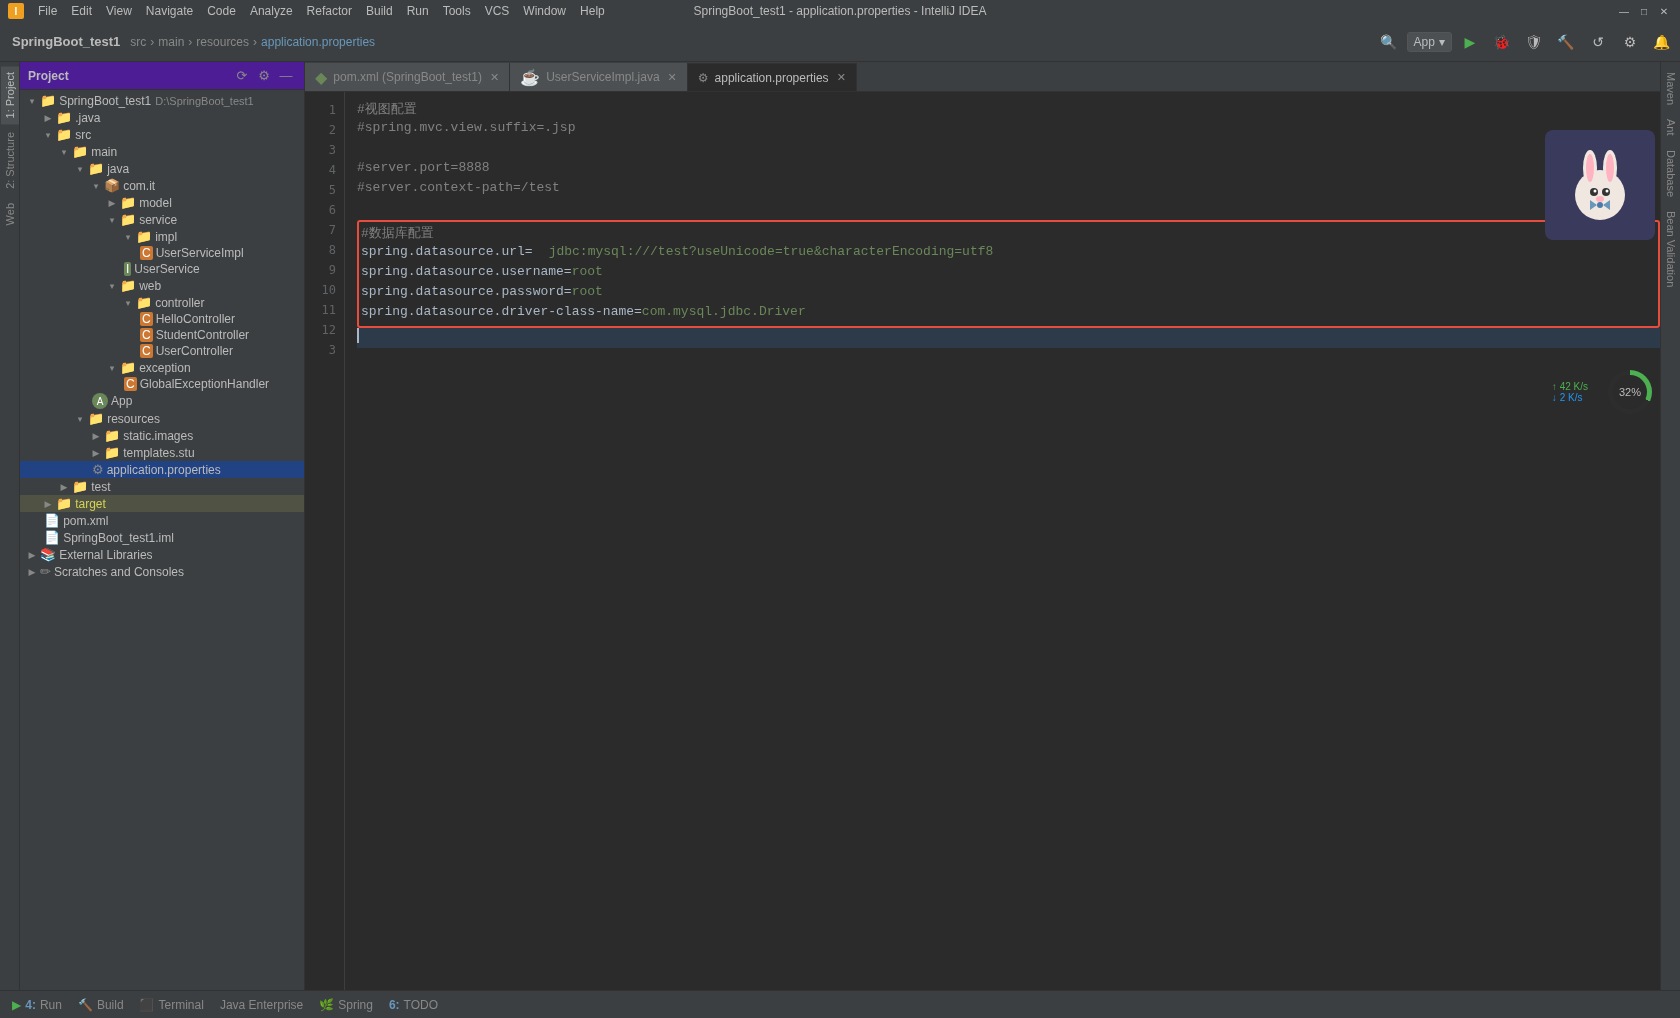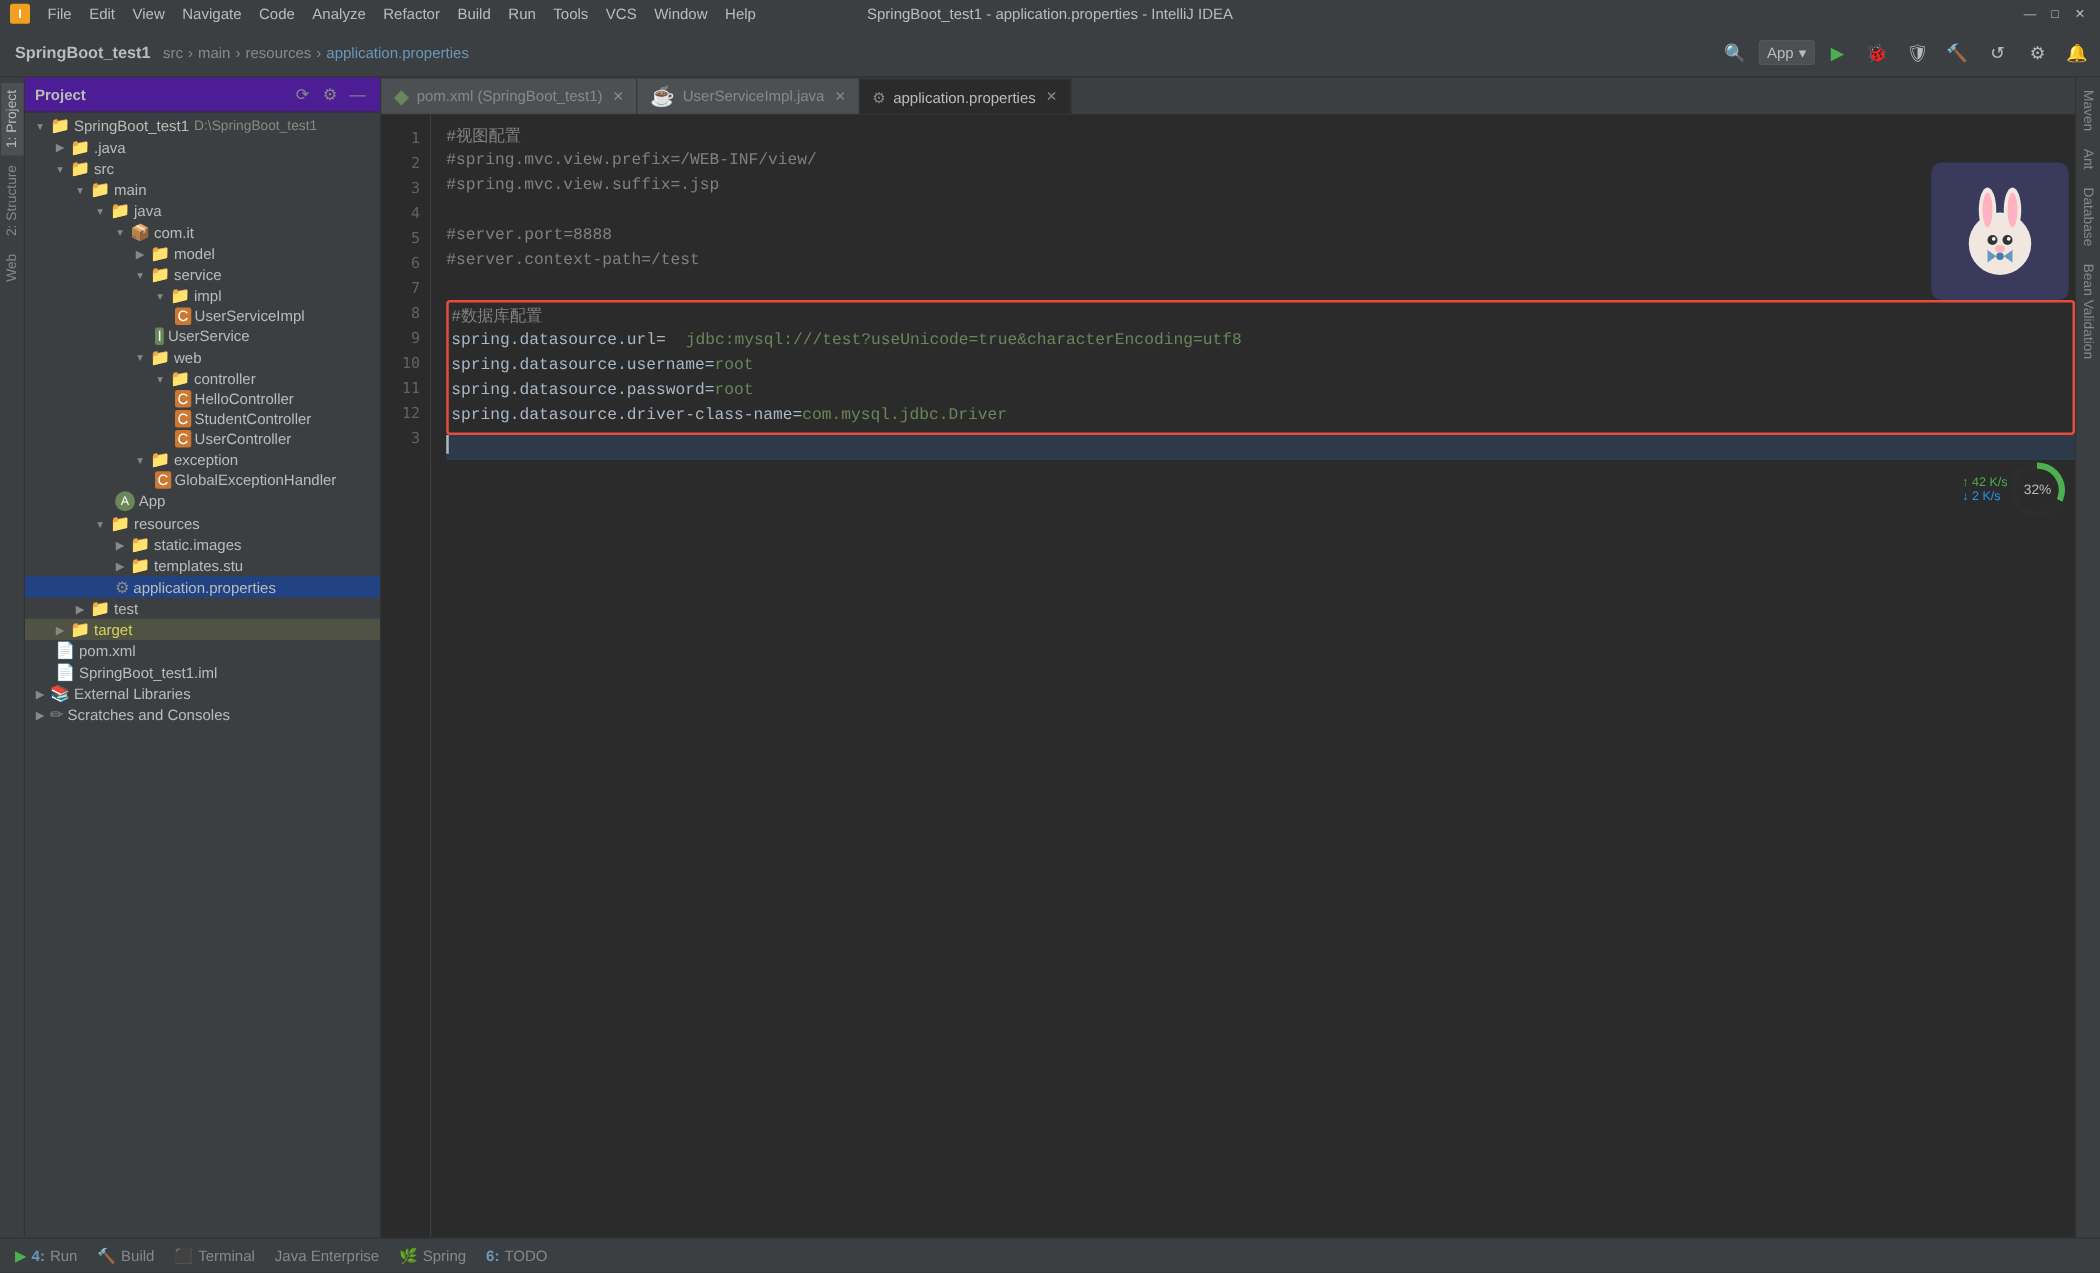--- a/index.html
+++ b/index.html
@@ -79,21 +79,21 @@
     
     #bottom-bar { height: 28px; background: #3c3f41; border-top: 1px solid #323232; display: flex; align-items: center; padding: 0 4px; gap: 0; }
     .bottom-tab { display: flex; align-items: center; padding: 0 8px; height: 28px; cursor: pointer; font-size: 12px; color: #888; gap: 4px; }
     .bottom-tab .tab-num { color: #6897bb; font-weight: bold; }
     
     
     #mascot { position: absolute; right: 25px; top: 130px; width: 110px; height: 110px; }
     #mascot-inner { width: 100%; height: 100%; background: #3a3a5c; border-radius: 8px; display: flex; align-items: center; justify-content: center; overflow: hidden; }
     
     
-    #network-widget { position: absolute; right: 28px; top: 370px; display: flex; align-items: center; gap: 2px; }
+    #network-widget { position: absolute; right: 28px; top: 370px; display: flex; align-items: center; gap: 20px; }
     .net-stats { display: flex; flex-direction: column; font-size: 10px; color: #888; }
     .net-up { color: #4caf50; }
     .net-down { color: #2196f3; }
     .cpu-circle { width: 44px; height: 44px; border-radius: 50%; background: conic-gradient(#4caf50 0deg 115deg, #2d2d2d 115deg 360deg); display: flex; align-items: center; justify-content: center; position: relative; }
     .cpu-inner { width: 34px; height: 34px; border-radius: 50%; background: #2b2b2b; display: flex; align-items: center; justify-content: center; font-size: 11px; color: #bbbbbb; }
     
     
     ::-webkit-scrollbar { width: 6px; height: 6px; }
     ::-webkit-scrollbar-track { background: #2b2b2b; }
     ::-webkit-scrollbar-thumb { background: #4c5052; border-radius: 3px; }
@@ -416,23 +416,20 @@
         <div class="line-num">10</div>
         <div class="line-num">11</div>
         <div class="line-num">12</div>
         <div class="line-num">3</div>
       </div>
       <div id="code-wrapper" style="position:relative;flex:1;overflow:auto;">
         <div id="code-area">
 
           <div class="code-line">
             <span class="comment">#视图配置</span>
-          </div>
-          <div class="code-line">
-            <span class="comment">#spring.mvc.view.prefix=/WEB-INF/view/</span>
           </div>
           <div class="code-line">
             <span class="comment">#spring.mvc.view.suffix=.jsp</span>
           </div>
           <div class="code-line"></div>
           <div class="code-line">
             <span class="comment">#server.port=8888</span>
           </div>
           <div class="code-line">
             <span class="comment">#server.context-path=/test</span>

